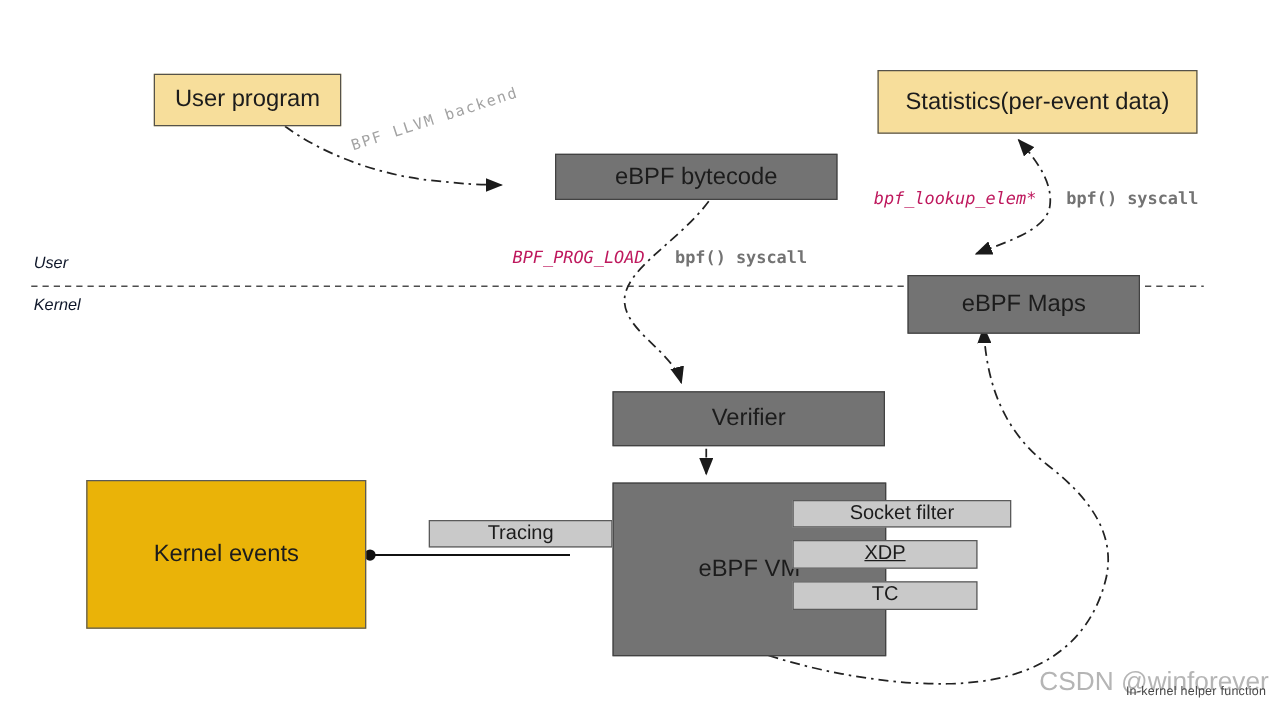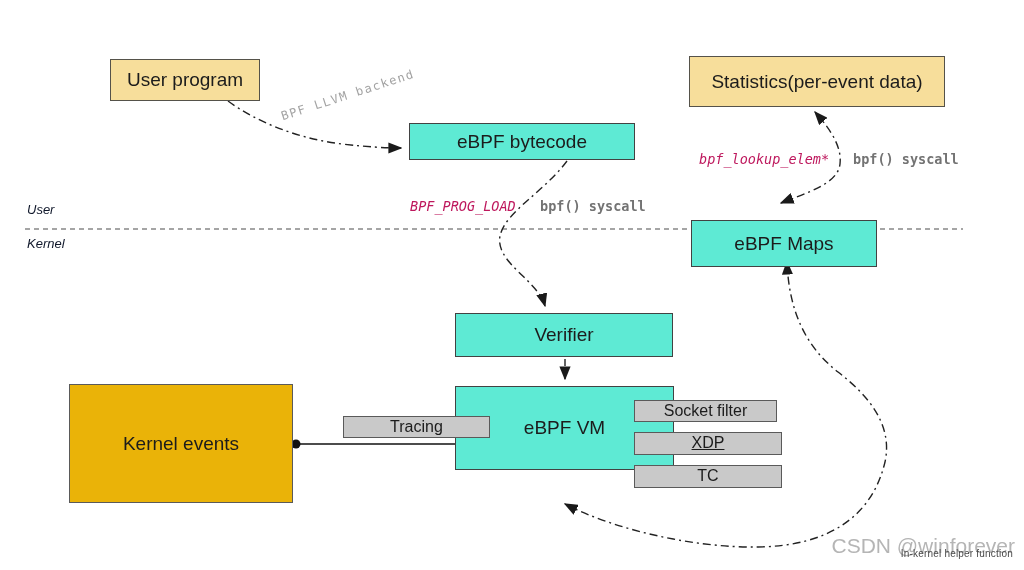--- a/index.html
+++ b/index.html
@@ -6,22 +6,22 @@
   body{
     width:1024px;height:570px;position:relative;background:#ffffff;
     font-family:"Liberation Sans",sans-serif;overflow:hidden;
   }
   #arrow-layer{position:absolute;left:0;top:0;width:1024px;height:570px;}
   .box{
     position:absolute;box-sizing:border-box;
     display:flex;align-items:center;justify-content:center;
     color:#1c1c1c;text-align:center;line-height:1.05;
   }
-  .box.yellow{background:#f7de9b;border:1.5px solid #55524a;font-size:19px;}
-  .box.green{background:#5eead4;border:1.5px solid #424242;font-size:19px;}
+  .box.yellow{background:#f7de9b;border:1.5px solid #55524a;font-size:19px;margin-left:13px;}
+  .box.green{background:#737373;border:1.5px solid #424242;font-size:19px;margin-left:35px;}
   .box.white{background:#eab308;border:1.5px solid #5a5a5a;font-size:19px;}
   .box.chip{background:#c9c9c9;border:1.3px solid #5a5a5a;font-size:16px;}
   .mono{
     position:absolute;font-family:"DejaVu Sans Mono","Liberation Mono",monospace;
     font-size:13.5px;color:#be185d;white-space:nowrap;
   }
   .mono.blue{color:#737373;font-weight:bold;}
   .mono.italic{font-style:italic;}
   .zone-label{position:absolute;font-size:13px;color:#0f172a;font-style:italic;}
   .rotated-label{
@@ -36,24 +36,24 @@
   .helper-caption{
     position:absolute;right:11px;top:548px;font-size:10px;color:#474747;
     white-space:nowrap;letter-spacing:0.2px;
   }
   
   #user-program{left:110px;top:59px;width:150px;height:42px;}
   #statistics{left:689px;top:56px;width:256px;height:51px;}
   #ebpf-bytecode{left:409px;top:123px;width:226px;height:37px;}
   #ebpf-maps{left:691px;top:220px;width:186px;height:47px;}
   #verifier{left:455px;top:313px;width:218px;height:44px;}
-  #ebpf-vm{left:455px;top:386px;width:219px;height:84px;}
+  #ebpf-vm{left:455px;top:386px;width:219px;height:139px;}
   #kernel-events{left:69px;top:384px;width:224px;height:119px;}
   #tracing{left:343px;top:416px;width:147px;height:22px;}
-  #socket-filter{left:634px;top:400px;width:143px;height:22px;}
+  #socket-filter{left:634px;top:400px;width:175px;height:22px;}
   #xdp{left:634px;top:432px;width:148px;height:23px;text-decoration:underline;}
   #tc{left:634px;top:465px;width:148px;height:23px;}
 </style>
 </head>
 <body>
 
 <svg id="arrow-layer" viewBox="0 0 1024 570" xmlns="http://www.w3.org/2000/svg">
   <defs>
     <marker id="ah" viewBox="0 0 10 8" markerWidth="10" markerHeight="8" refX="9" refY="4" orient="auto-start-reverse">
       <path d="M0,0 L10,4 L0,8 Z" fill="#1a1a1a"></path>

